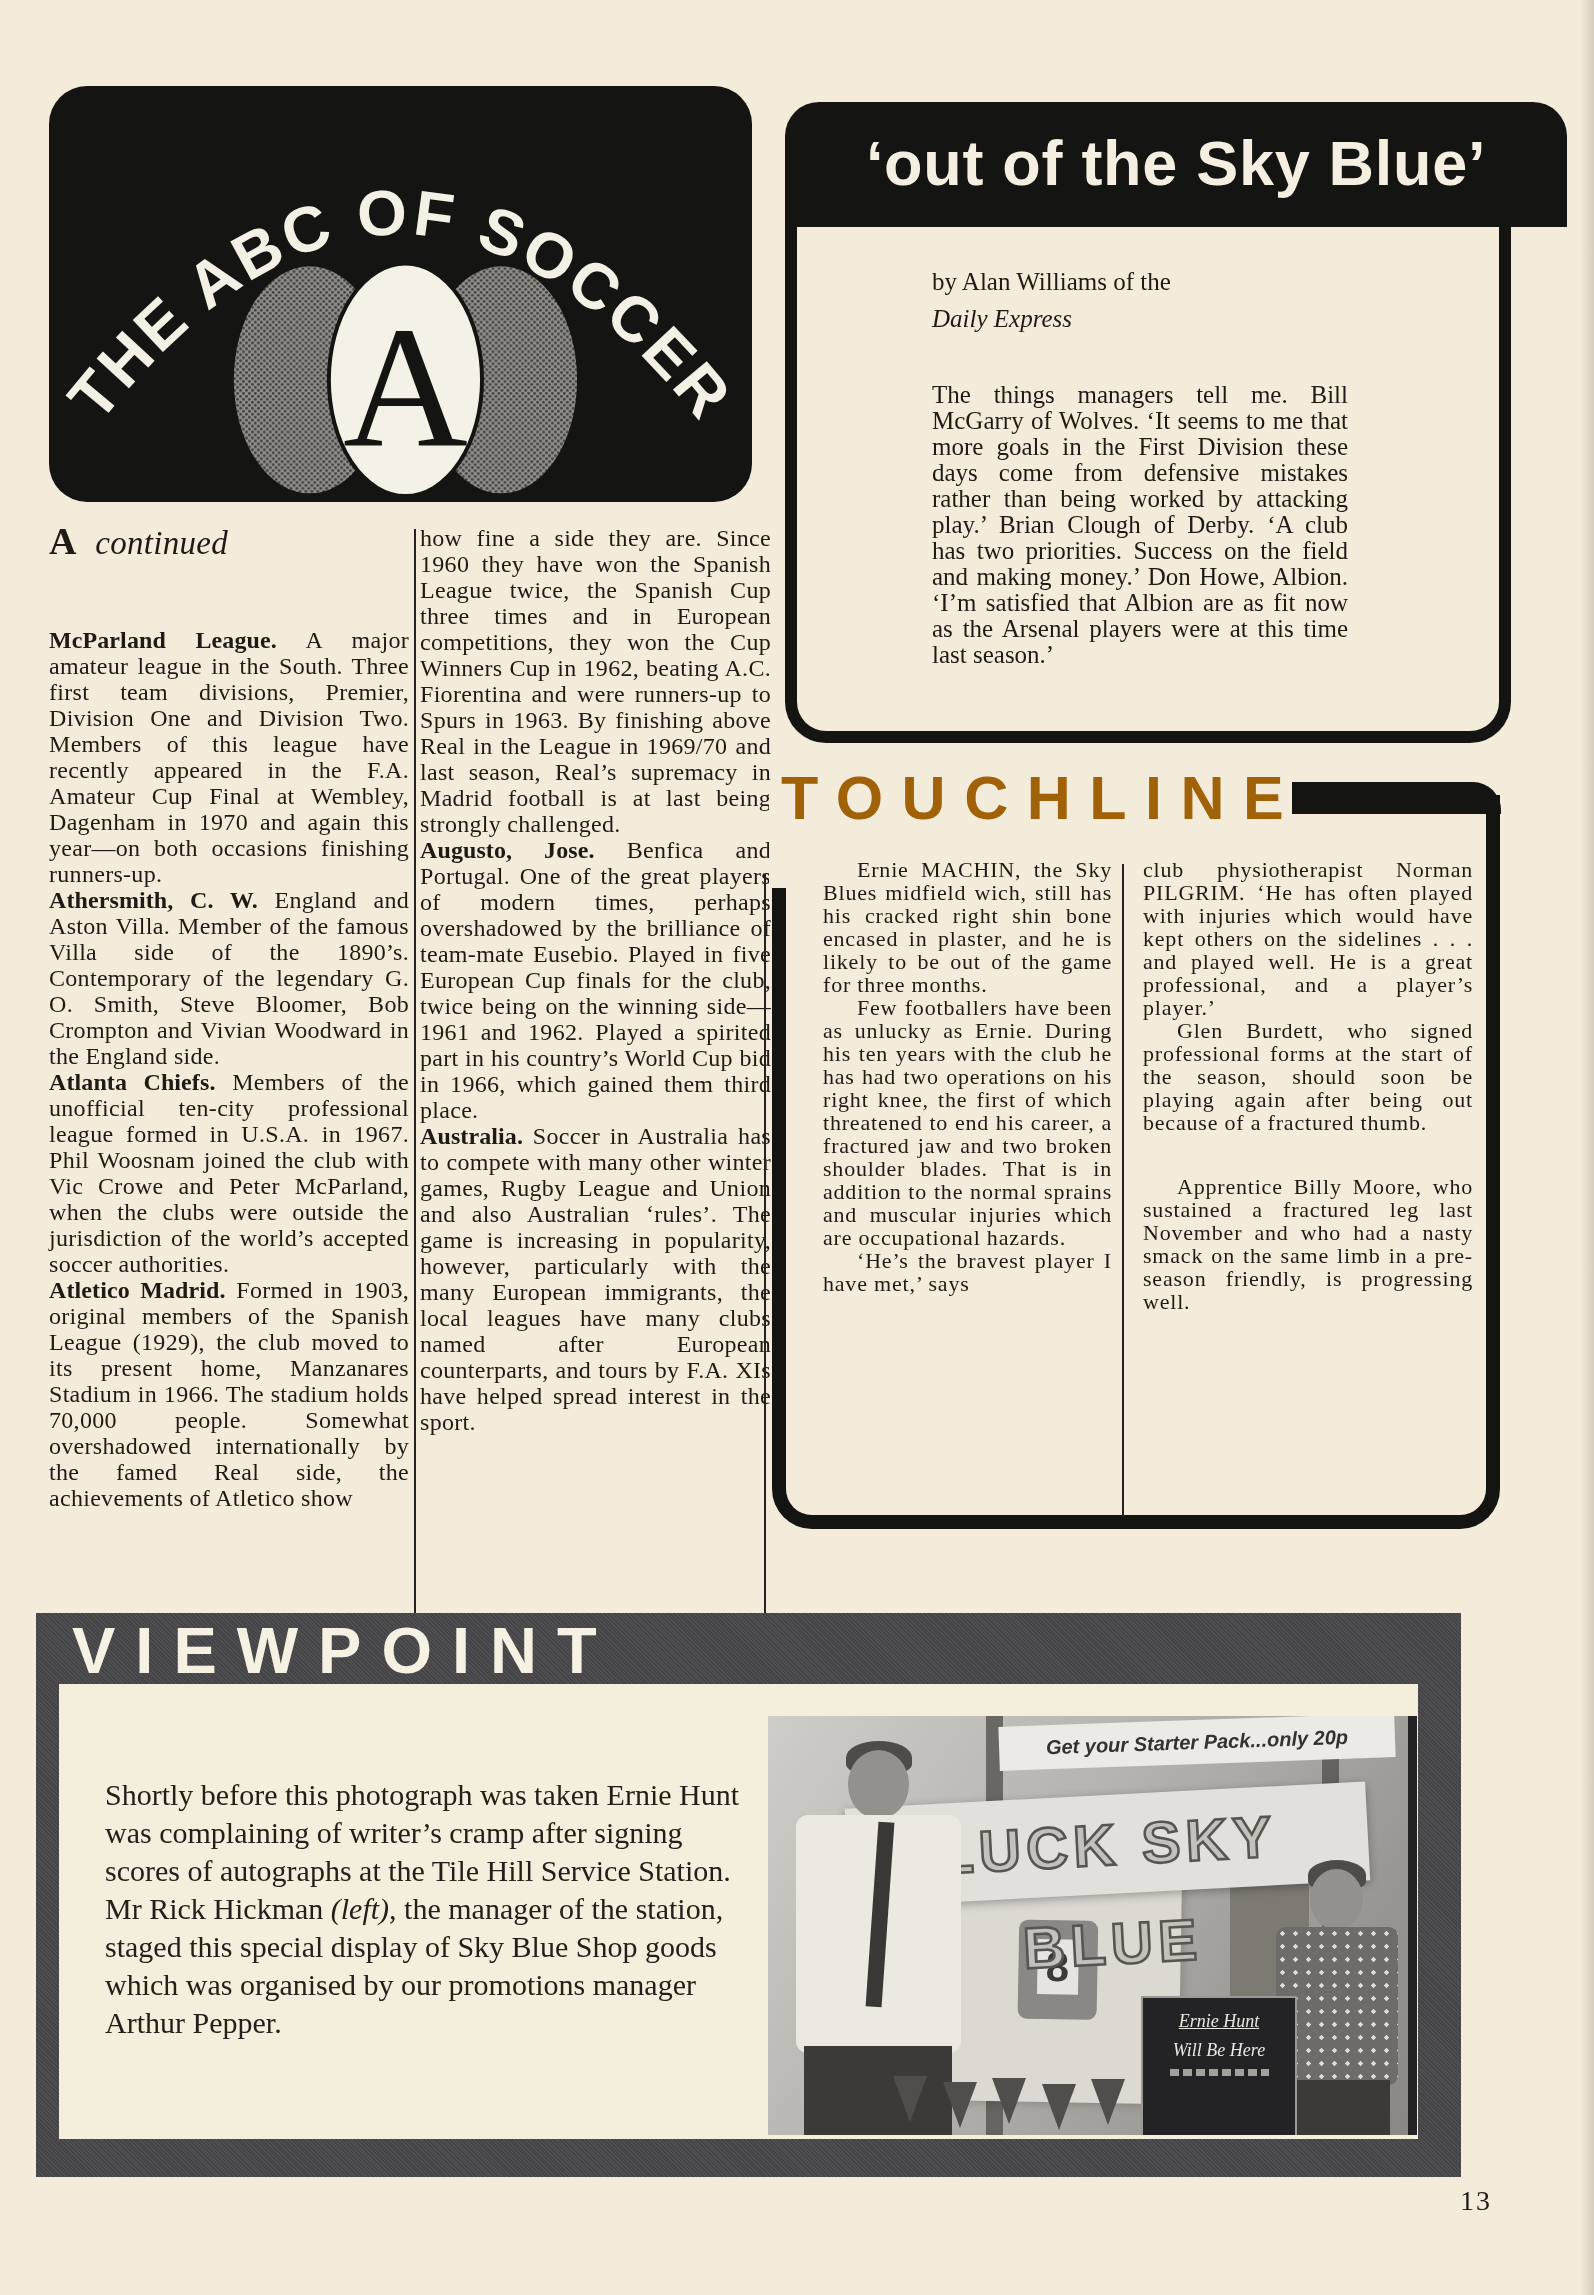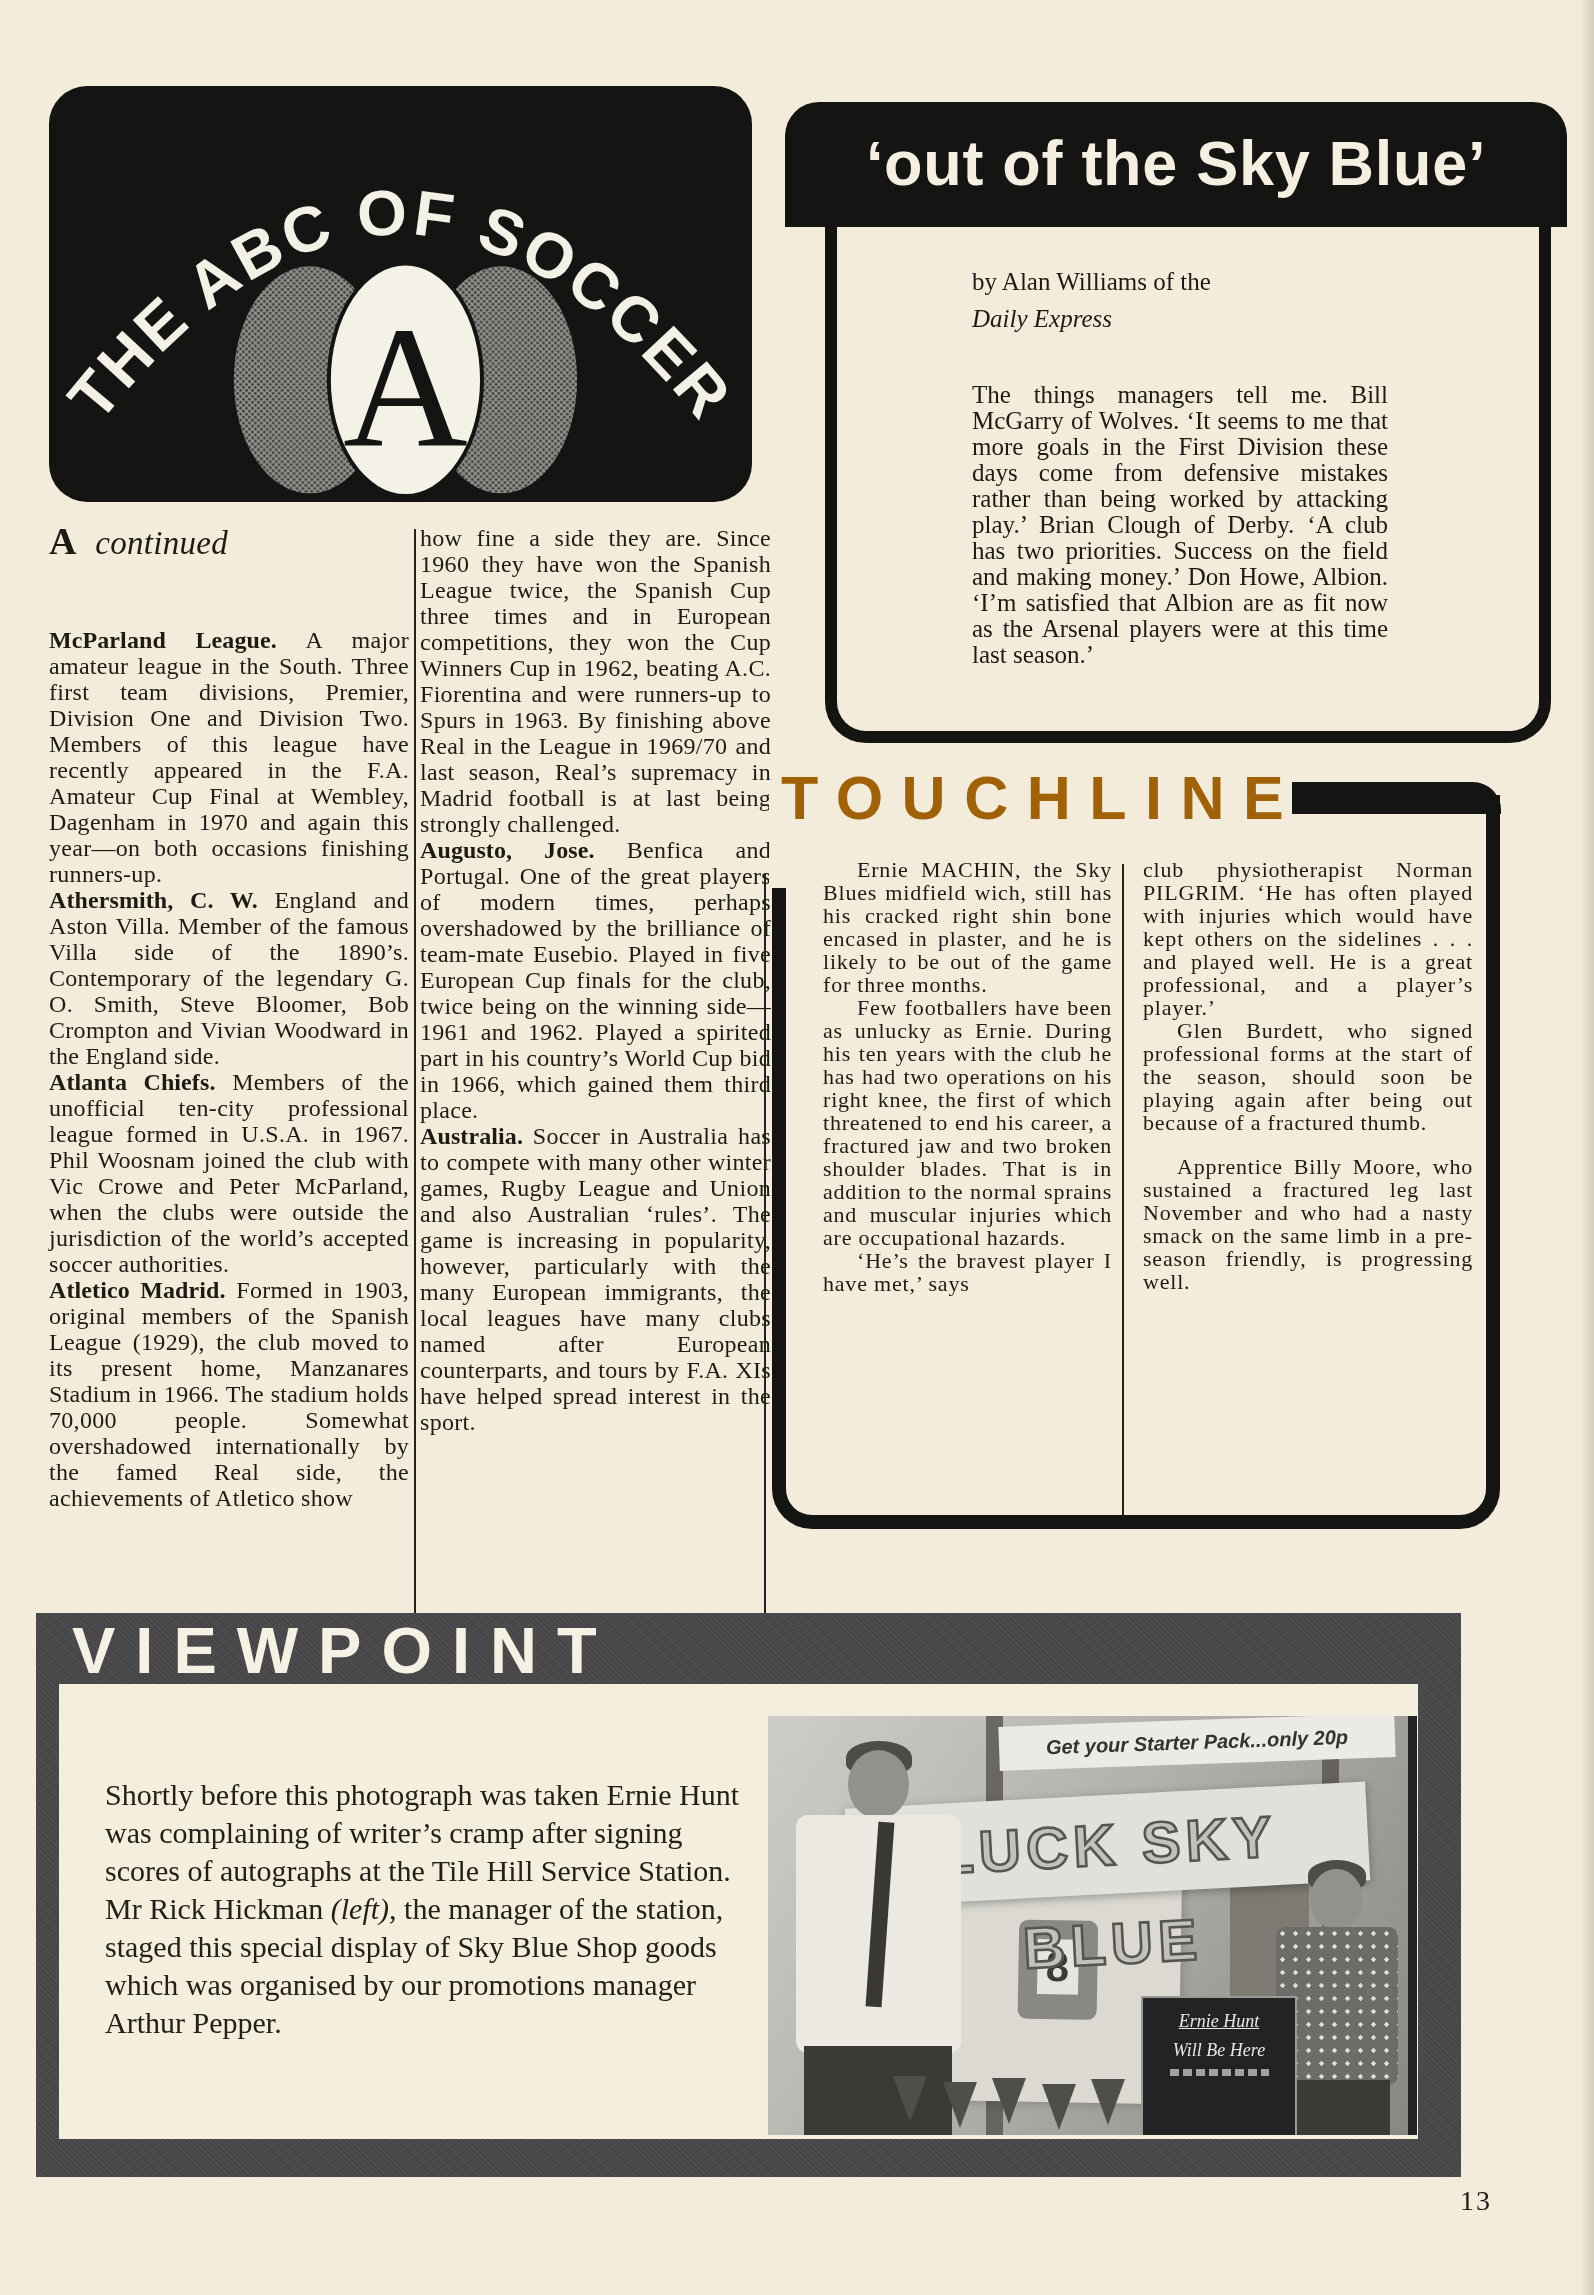--- a/index.html
+++ b/index.html
@@ -10,21 +10,21 @@
 
   
   .logo{position:absolute;left:49px;top:86px;width:703px;height:416px;background:#141412;border-radius:38px;}
 
   
   .skybox{position:absolute;left:785px;top:102px;width:782px;height:653px;}
   .skybox-header{position:absolute;left:0;top:0;width:100%;height:125px;background:#141412;
         border-radius:34px 34px 0 0;color:#f4efe0;font-family:"Liberation Sans",sans-serif;
         font-weight:bold;font-size:63px;text-align:center;line-height:123px;letter-spacing:0.7px;}
   .skybox-body{position:absolute;left:0;top:125px;width:702px;height:504px;background:#f3ecda;
-        border:12px solid #141412;border-top:none;border-radius:0 0 41px 41px;margin-left:40px;}
+        border:12px solid #141412;border-top:none;border-radius:0 0 41px 41px;}
   .sky-text{position:absolute;left:135px;top:36px;width:416px;font-size:25px;line-height:37px;}
   .sky-byline-2{font-style:italic;}
   .sky-body{margin-top:45px;font-size:25px;line-height:26px;text-align:justify;}
 
   
   .col{position:absolute;font-size:24px;line-height:26px;text-align:justify;letter-spacing:0.3px;}
   .col p{margin:0;}
   .col-left{left:49px;top:528px;width:360px;}
   .col-mid{left:420px;top:525px;width:351px;}
   .a-heading{font-size:33px;margin-bottom:71px;text-align:left;}
@@ -40,21 +40,21 @@
         font-weight:bold;font-size:61px;line-height:55px;color:#a16207;letter-spacing:18.5px;}
   .touch-head .l2{display:inline-block;border-bottom:2.6px solid #171613;padding-bottom:4px;}
   .touch-topbar{position:absolute;left:1292px;top:782px;width:209px;height:32px;background:#141412;
         border-radius:0 28px 0 0;}
   .touch-frame{position:absolute;left:772px;top:795px;width:700px;height:720px;
         border:14.5px solid #141412;border-top:none;border-radius:0 0 40px 40px;}
   .touch-patch{position:absolute;left:769px;top:792px;width:21px;height:96px;background:#f3ecda;}
   .tcol{position:absolute;font-size:22px;line-height:23px;text-align:justify;letter-spacing:0.8px;}
   .tcol p{margin:0;}
   .tcol .indent{text-indent:34px;}
-  .tcol .gap{margin-top:21px;}
+  .tcol .gap{margin-top:41px;}
   .tcol-left{left:823px;top:858px;width:289px;}
   .tcol-right{left:1143px;top:858px;width:330px;}
   .rule-touch{left:1122px;top:864px;height:653px;}
 
   
   .vp-panel{position:absolute;left:36px;top:1613px;width:1425px;height:564px;background:#47474a;
         background-image:repeating-linear-gradient(45deg, rgba(255,255,255,0.05) 0 1.3px, rgba(0,0,0,0.06) 1.3px 2.6px);}
   .vp-title{position:absolute;left:36px;top:0px;font-family:"Liberation Sans",sans-serif;font-weight:bold;
         font-size:65px;letter-spacing:20px;color:#f5f1e3;}
   .vp-white{position:absolute;left:23px;top:71px;width:1359px;height:455px;background:#f4eedd;}

